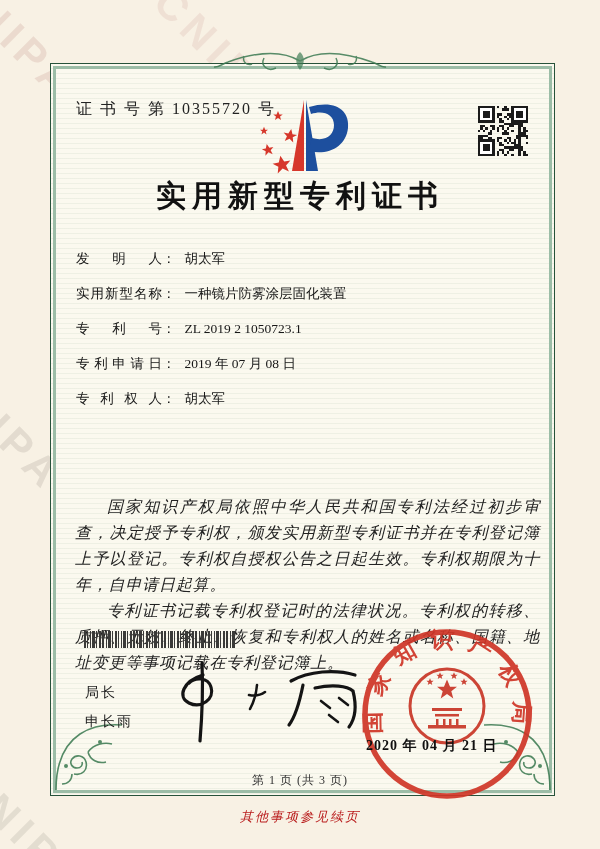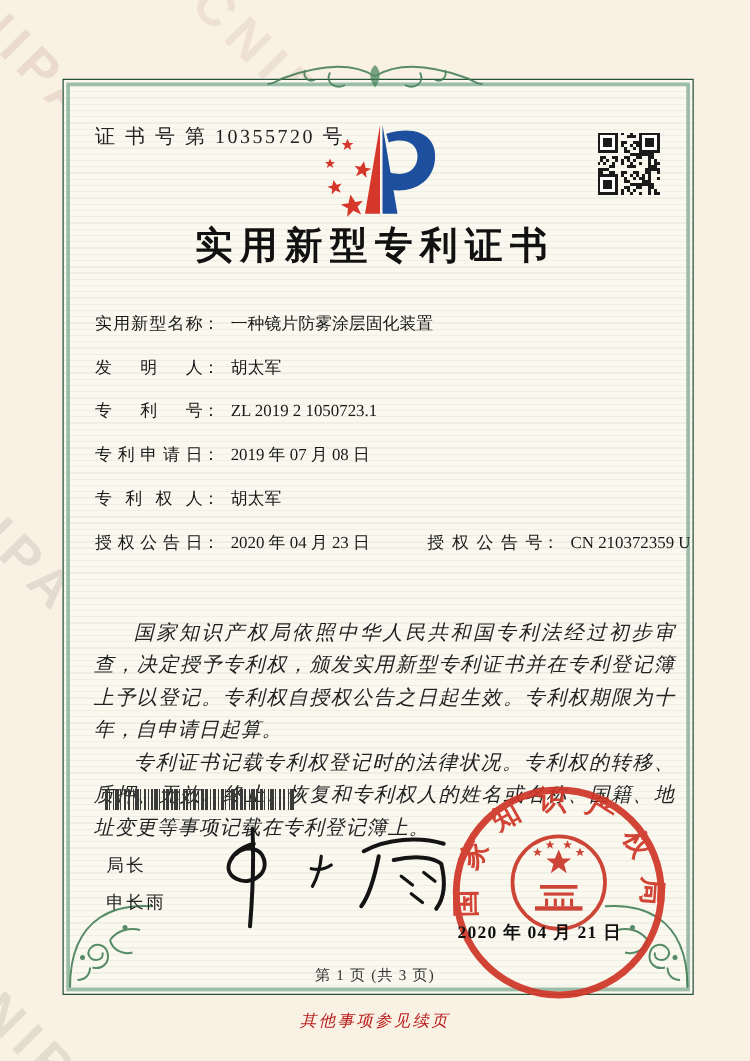--- a/index.html
+++ b/index.html
@@ -267,36 +267,33 @@
     <rect x="33.333333333333336" y="47.61904761904762" width="2.380952380952381" height="2.380952380952381" fill="#1b1b1b"></rect>
     <rect x="40.476190476190474" y="47.61904761904762" width="2.380952380952381" height="2.380952380952381" fill="#1b1b1b"></rect>
     <rect x="45.23809523809524" y="47.61904761904762" width="2.380952380952381" height="2.380952380952381" fill="#1b1b1b"></rect>
     <rect x="47.61904761904762" y="47.61904761904762" width="2.380952380952381" height="2.380952380952381" fill="#1b1b1b"></rect>
   </svg>
 
 <div class="title">实用新型专利证书</div>
 
 <div class="fields">
   <div class="frow">
-    <span class="lbl">实用新型名称</span><span class="colon">：</span><span class="fval">一种镜片防雾涂层固化装置</span>
+    <span class="lbl">发明人</span><span class="colon">：</span><span class="fval">胡太军</span>
   </div>
   <div class="frow">
-    <span class="lbl">发明人</span><span class="colon">：</span><span class="fval">胡太军</span>
+    <span class="lbl">实用新型名称</span><span class="colon">：</span><span class="fval">一种镜片防雾涂层固化装置</span>
   </div>
   <div class="frow">
     <span class="lbl">专利号</span><span class="colon">：</span><span class="fval">ZL 2019 2 1050723.1</span>
   </div>
   <div class="frow">
     <span class="lbl">专利申请日</span><span class="colon">：</span><span class="fval">2019 年 07 月 08 日</span>
   </div>
   <div class="frow">
     <span class="lbl">专利权人</span><span class="colon">：</span><span class="fval">胡太军</span>
-  </div>
-  <div class="frow">
-    <span class="lbl">授权公告日</span><span class="colon">：</span><span class="fval">2020 年 04 月 23 日</span><span class="pair2"><span class="lbl">授权公告号</span><span class="colon">：</span><span class="fval">CN 210372359 U</span></span>
   </div>
 </div>
 
 <div class="paras">
   <p>国家知识产权局依照中华人民共和国专利法经过初步审查，决定授予专利权，颁发实用新型专利证书并在专利登记簿上予以登记。专利权自授权公告之日起生效。专利权期限为十年，自申请日起算。</p>
   <p>专利证书记载专利权登记时的法律状况。专利权的转移、质押、无效、终止、恢复和专利权人的姓名或名称、国籍、地址变更等事项记载在专利登记簿上。</p>
 </div>
 
 <svg id="barcode" class="abs" style="left:84px;top:631px;" width="158" height="17" viewBox="0 0 158 17" shape-rendering="crispEdges">
     <rect x="0" y="0" width="2" height="17" fill="#3a3a38"></rect>

